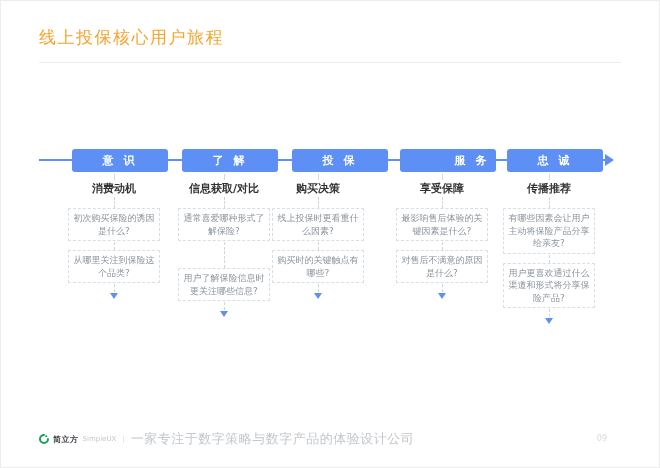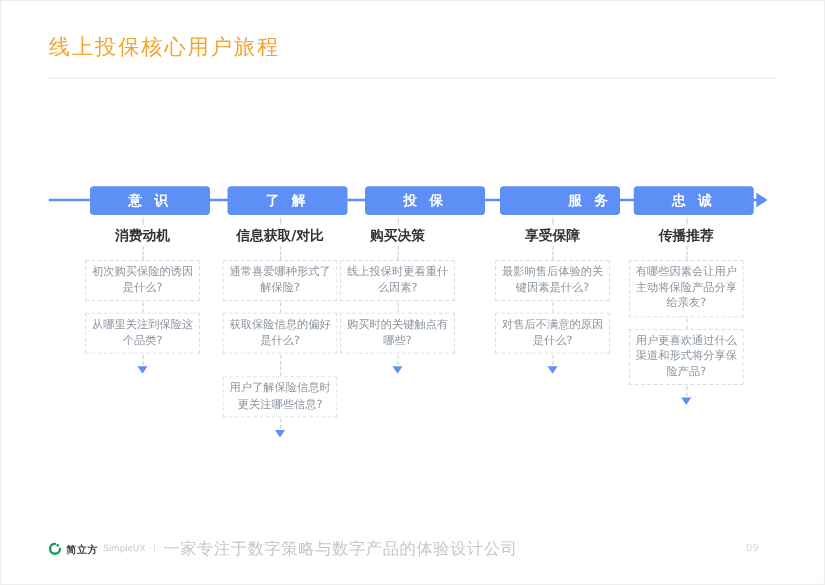--- a/index.html
+++ b/index.html
@@ -94,21 +94,20 @@
         <div class="dash-conn short"></div>
         <div class="down-arrow"></div>
       </div>
       <div class="stage-btn" style="left: 181px;">了 解</div>
       <div class="stage-col" style="left: 177px;">
         <div class="tick"></div>
         <div class="sublabel">信息获取/对比</div>
         <div class="dash-conn"></div>
         <div class="q-box">通常喜爱哪种形式了解保险?</div>
         <div class="dash-conn short"></div>
-        <div class="q-box">获取保险信息的偏好是什么?</div>
         <div class="dash-conn short"></div>
         <div class="dash-conn short"></div>
         <div class="q-box">用户了解保险信息时更关注哪些信息?</div>
         <div class="dash-conn short"></div>
         <div class="down-arrow"></div>
       </div>
       <div class="stage-btn" style="left: 291px;">投 保</div>
       <div class="stage-col" style="left: 271px;">
         <div class="tick"></div>
         <div class="sublabel">购买决策</div>

